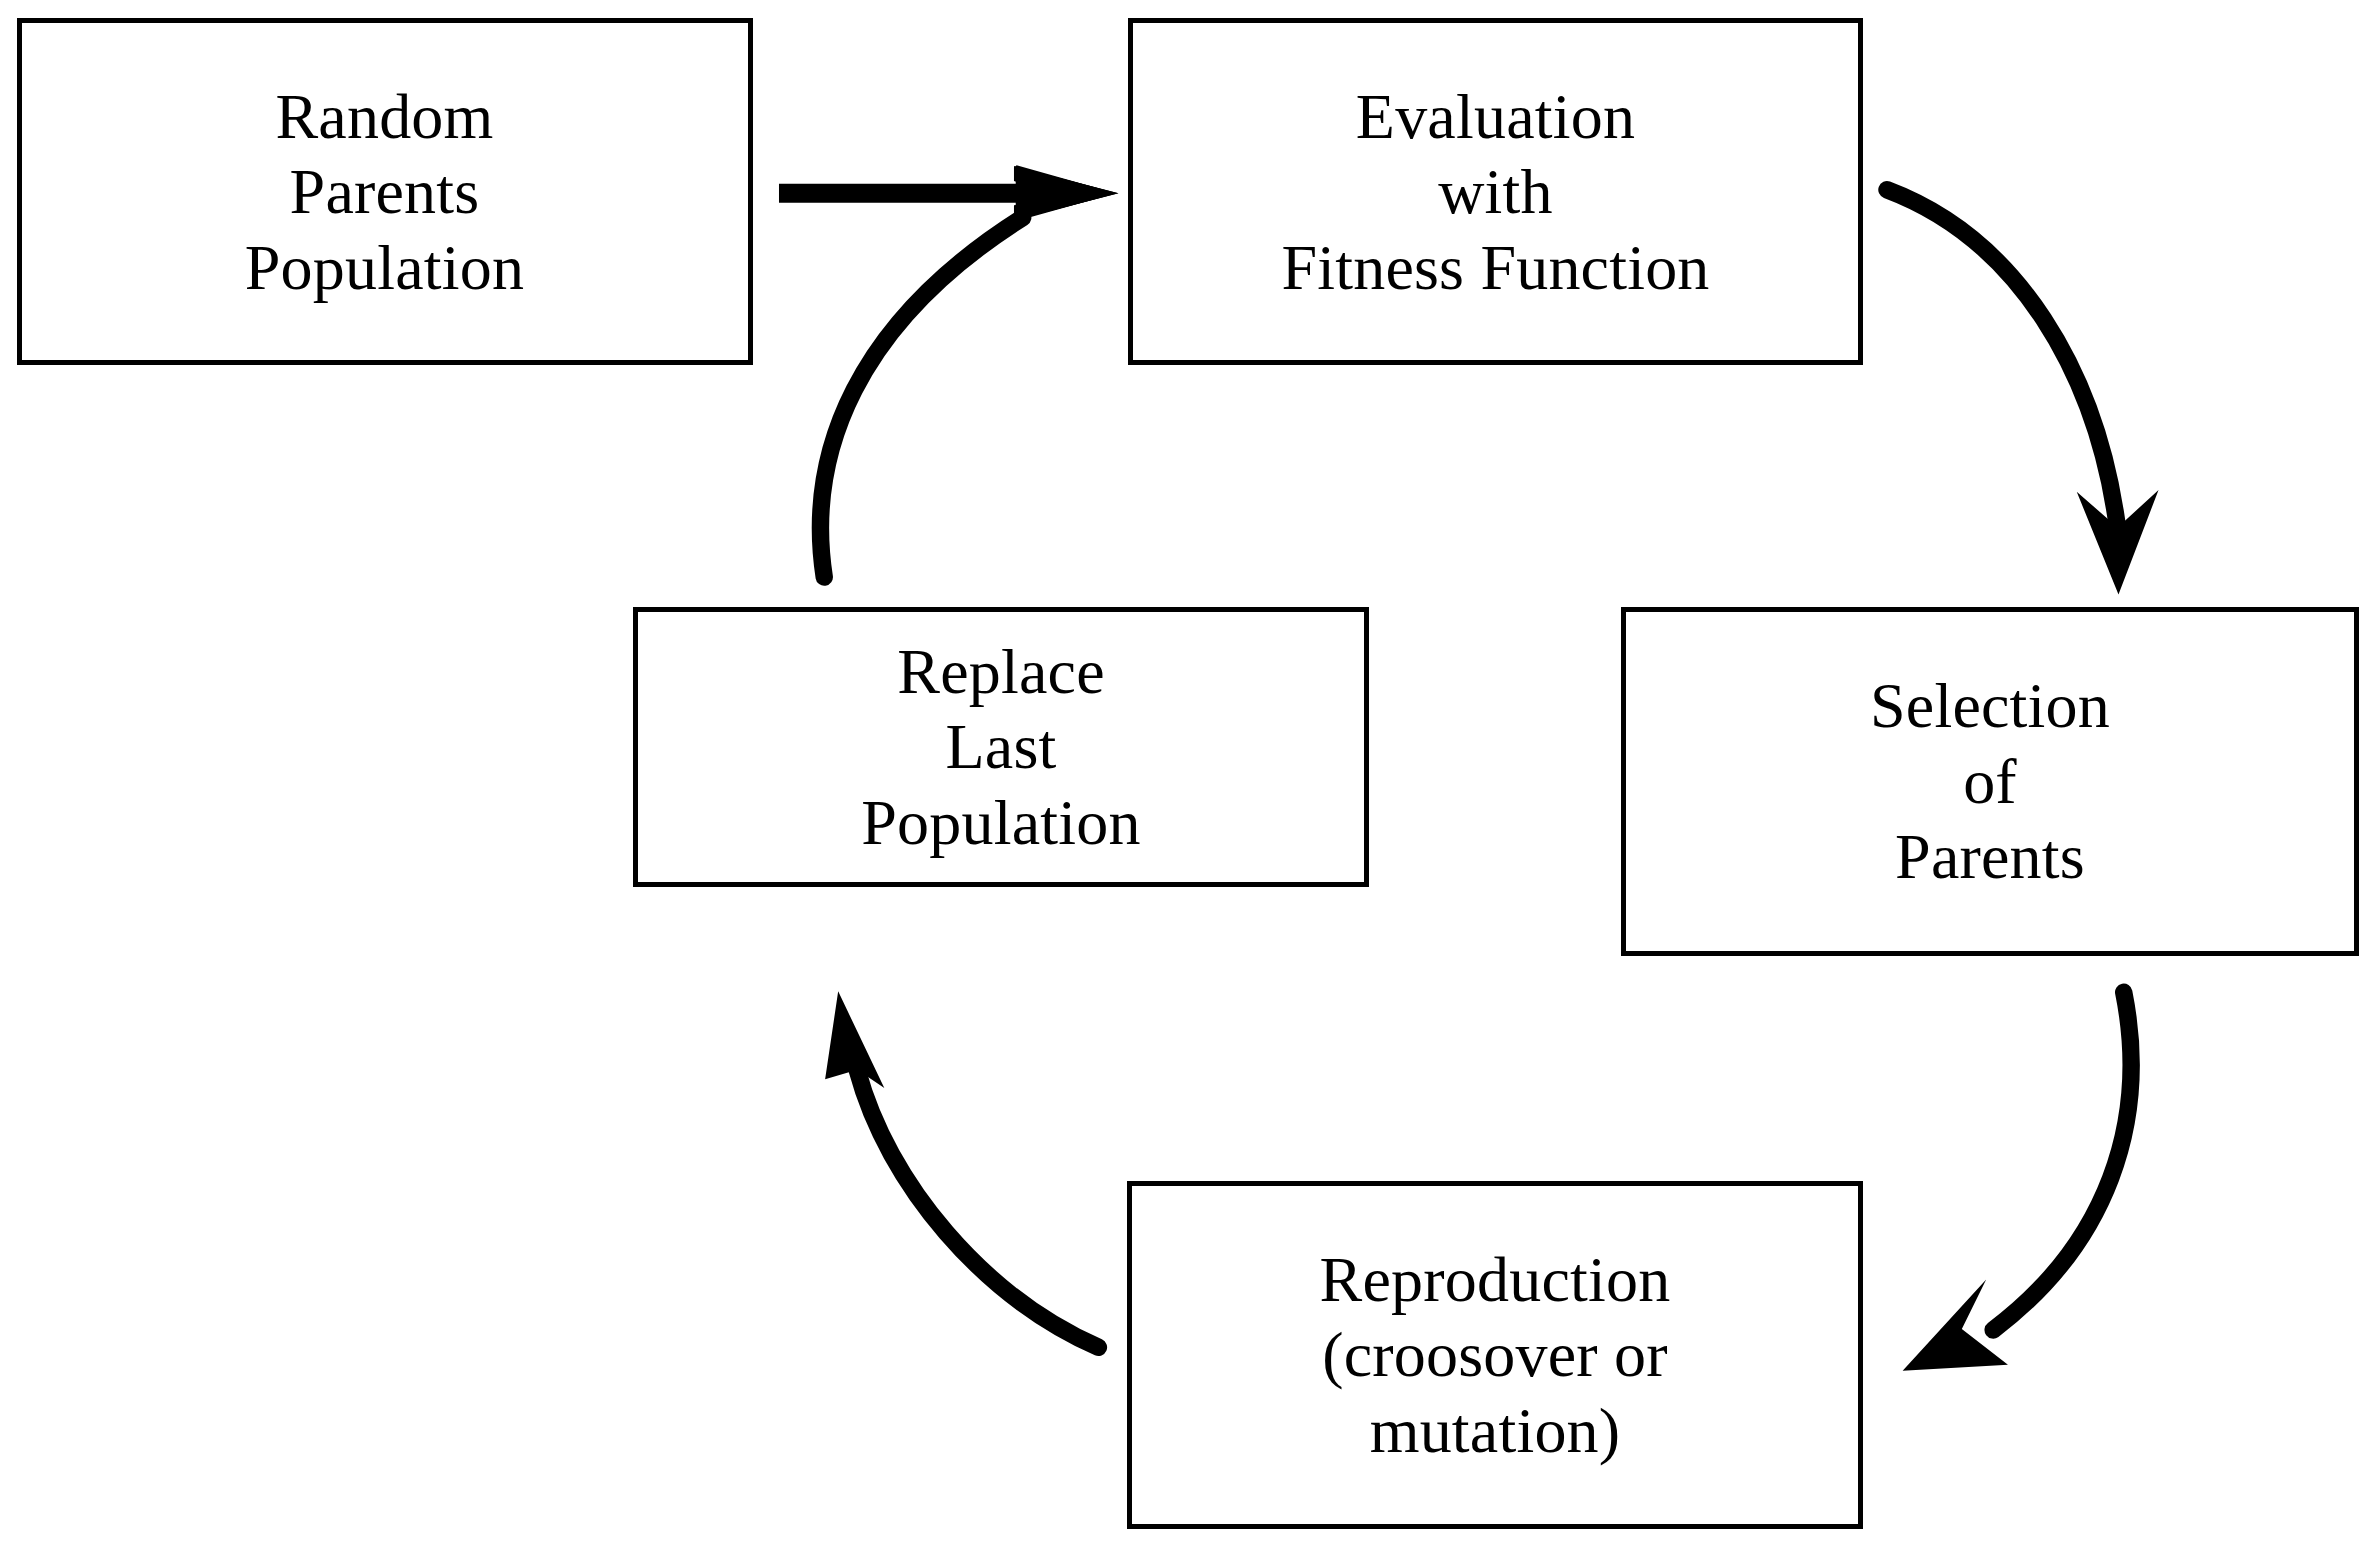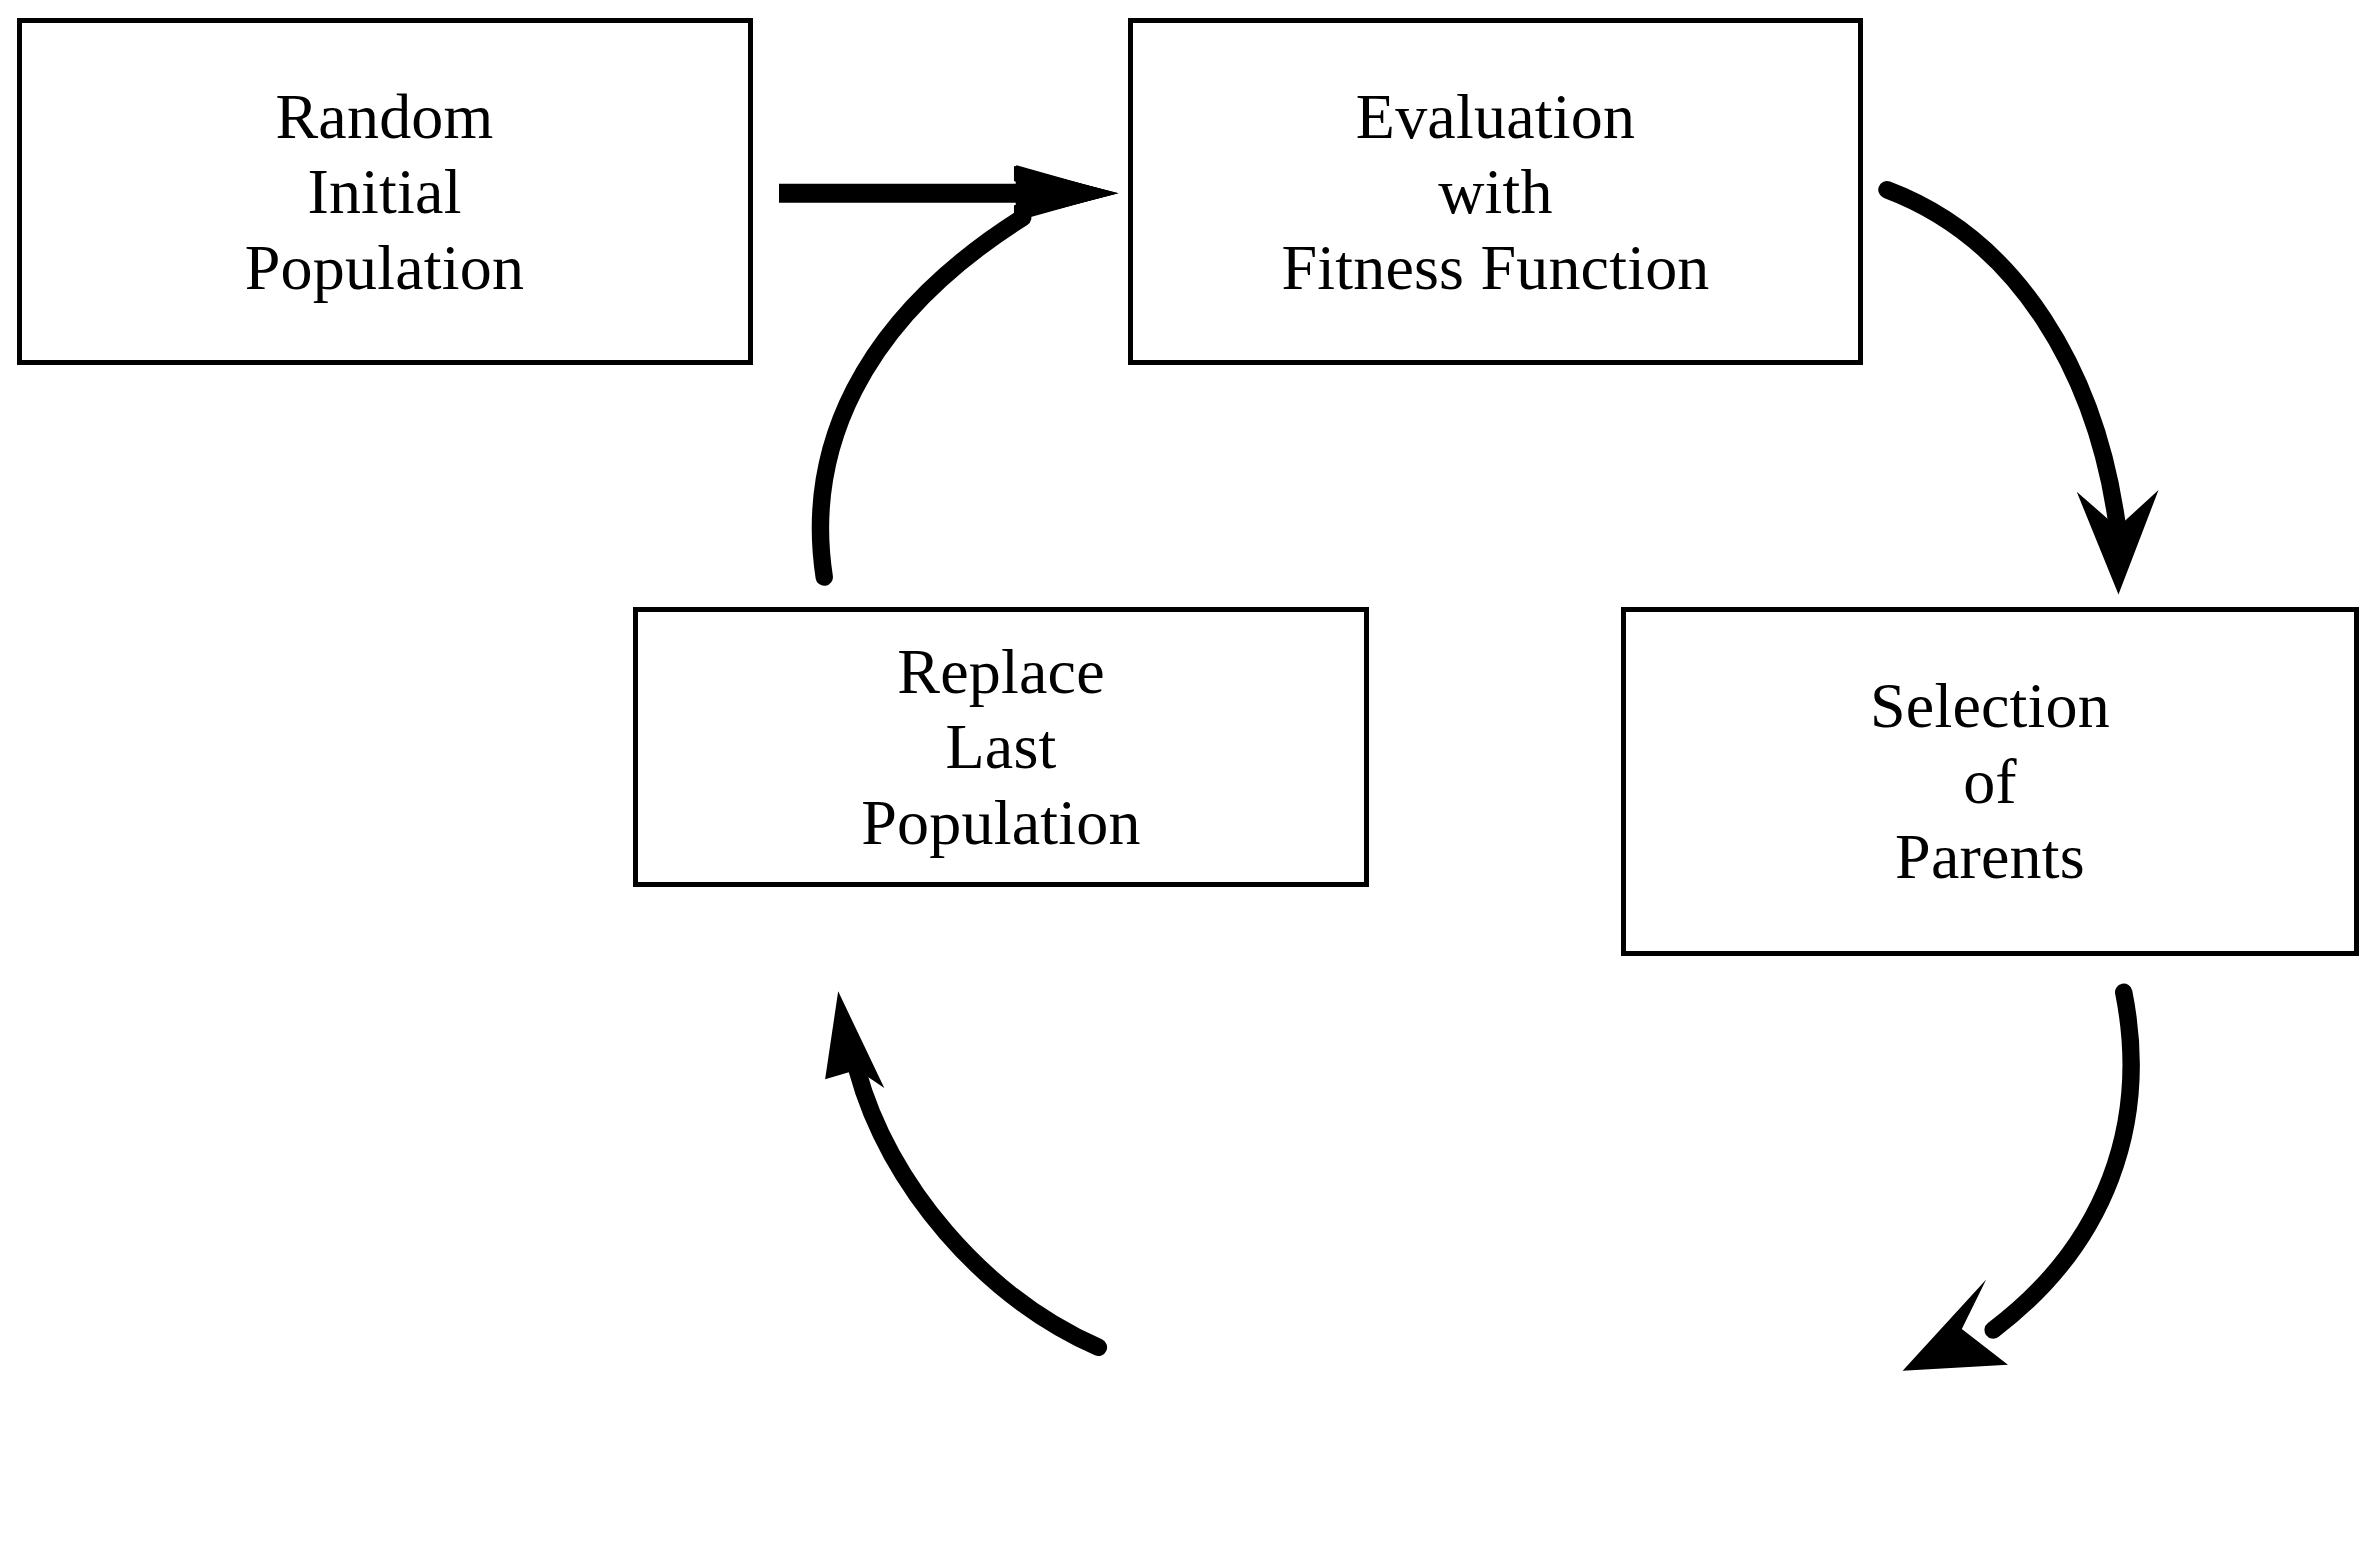--- a/index.html
+++ b/index.html
@@ -82,36 +82,41 @@
 
     <g>
       <path d="M 948 1670 C 935 1440, 960 1150, 1090 980" stroke="#000000" stroke-width="0" fill="none"></path>
       <path d="M 947 663 C 925 520, 985 370, 1175 250" stroke="#000000" stroke-width="20" fill="none" stroke-linecap="round"></path>
       <polygon points="1165,191 1285,222 1165,253 1165,236 1245,222 1165,208" fill="#000000"></polygon>
     </g>
   </svg>
 
   <div class="flow-box" id="box-random">
     <span class="box-label">Random
-Initial
+Parents
 Population</span>
   </div>
 
   <div class="flow-box" id="box-evaluation">
     <span class="box-label">Evaluation
 with
 Fitness Function</span>
   </div>
 
   <div class="flow-box" id="box-selection">
     <span class="box-label">Selection
 of
 Parents</span>
   </div>
 
+  <div class="flow-box" id="box-reproduction">
+    <span class="box-label">Reproduction
+(croosover or
+mutation)</span>
+  </div>
 
   <div class="flow-box" id="box-replace">
     <span class="box-label">Replace
 Last
 Population</span>
   </div>
 
 </div>
 
 

